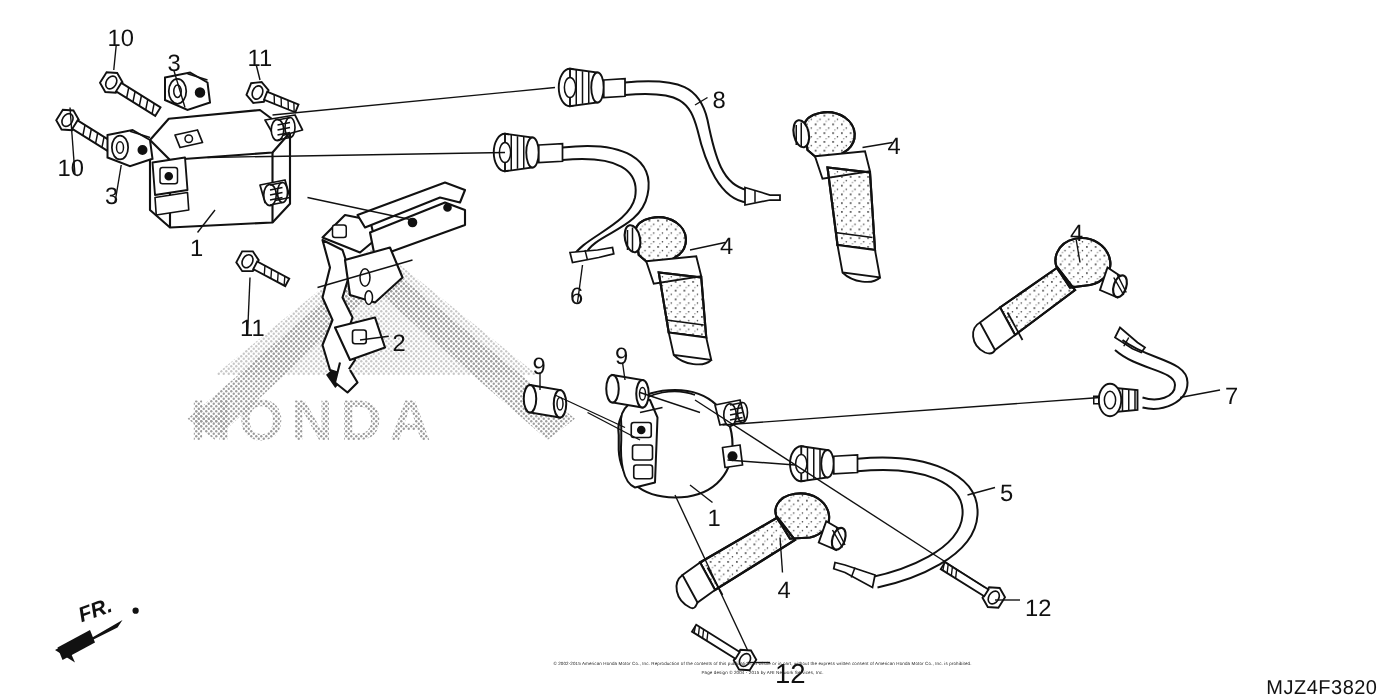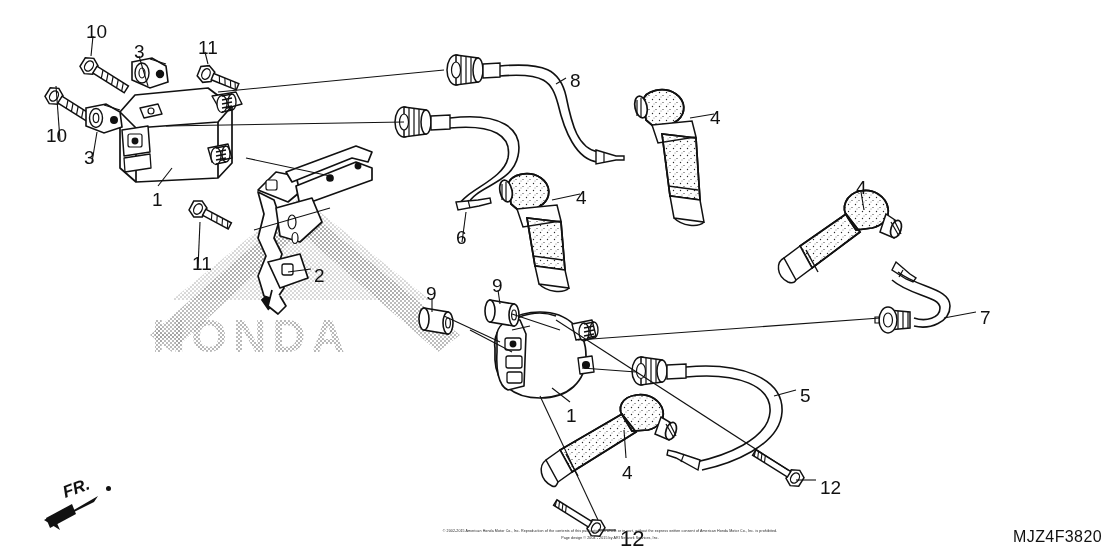--- a/index.html
+++ b/index.html
@@ -3,21 +3,21 @@
 <meta charset="utf-8">
 <style>
   html,body{margin:0;padding:0;background:#fff;}
   body{width:1120px;height:560px;overflow:hidden;
        font-family:"Liberation Sans", sans-serif;color:#000;}
   #sheet{position:relative;width:1120px;height:560px;background:#fff;}
   #sheet svg{position:absolute;left:0;top:0;}
   .callout{position:absolute;font-family:"Liberation Sans",sans-serif;
            font-size:19px;font-weight:400;color:#111;line-height:1;
            white-space:nowrap;}
-  #partno{position:absolute;right:18px;bottom:14px;font-size:16px;
+  #partno{position:absolute;right:18px;bottom:0;font-size:16px;
           letter-spacing:.4px;color:#111;font-family:"Liberation Sans",sans-serif;}
   #copyline{position:absolute;left:310px;bottom:18px;width:600px;
             text-align:center;font-size:3.6px;line-height:1.9;color:#222;
             font-family:"Liberation Sans",sans-serif;letter-spacing:.1px;}
   #frlabel{position:absolute;left:60px;top:484px;font-size:17px;
            font-weight:bold;font-style:italic;color:#111;
            transform:rotate(-20deg);transform-origin:left top;}
 </style>
 </head>
 <body>

